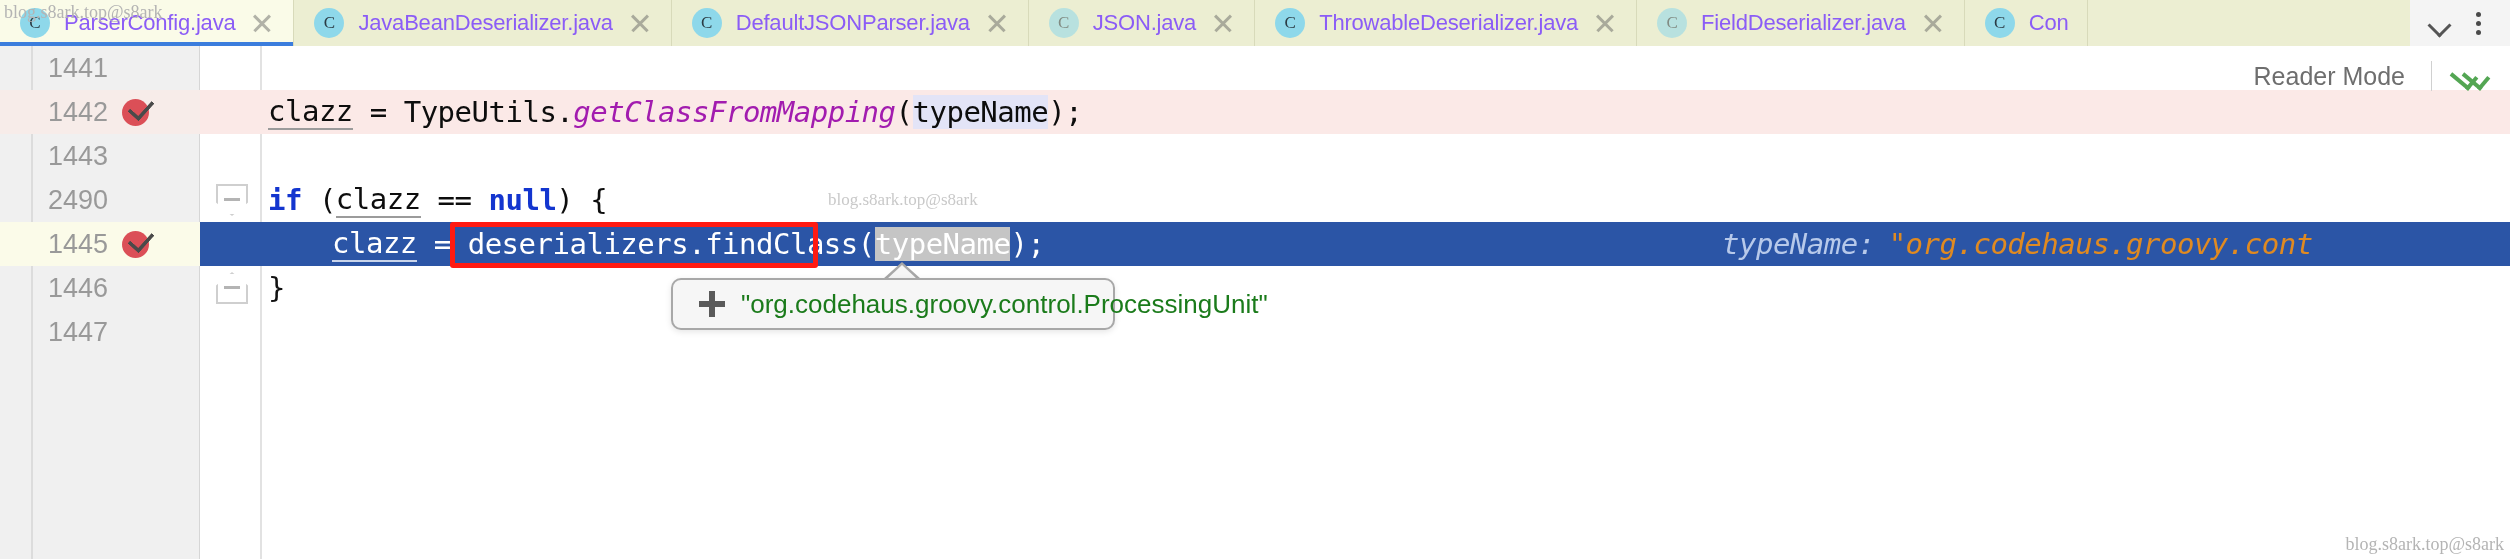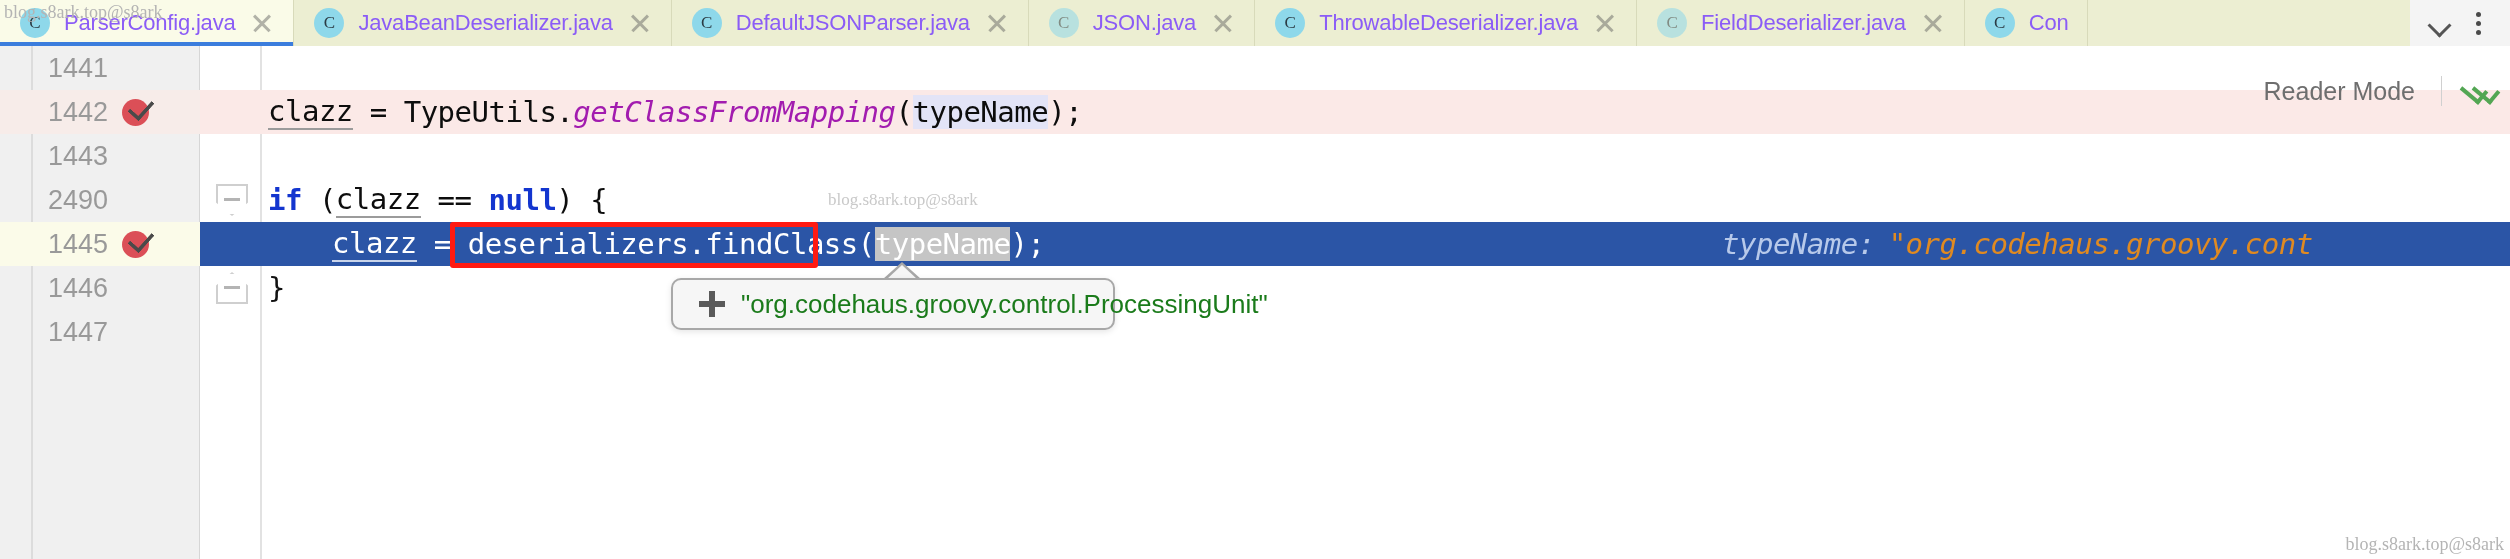--- a/index.html
+++ b/index.html
@@ -356,23 +356,23 @@
     border-right: 16px solid transparent;
     border-bottom: 15px solid #f6f6f6;
   }
 
   
   .reader-bar {
     position: absolute;
     right: 0; top: 0;
     height: 60px;
     display: flex;
-    align-items: flex-end;
+    align-items: center;
     gap: 0;
-    padding-right: 4px;
+    padding-right: 14px;
   }
   .reader-label {
     font-size: 25px;
     color: #6e6e6e;
     padding-right: 26px;
   }
   .reader-div {
     width: 1px; height: 30px;
     background: #d0d0d0;
     margin-right: 24px;

